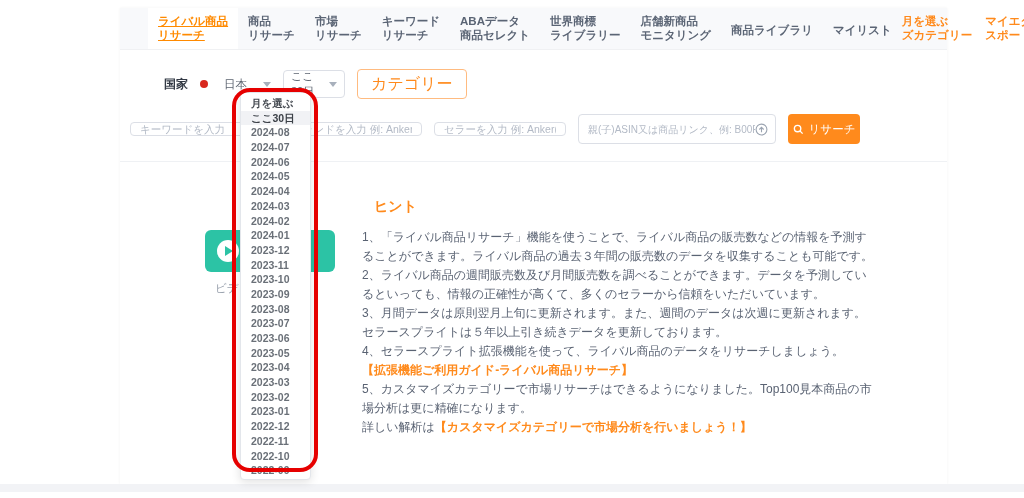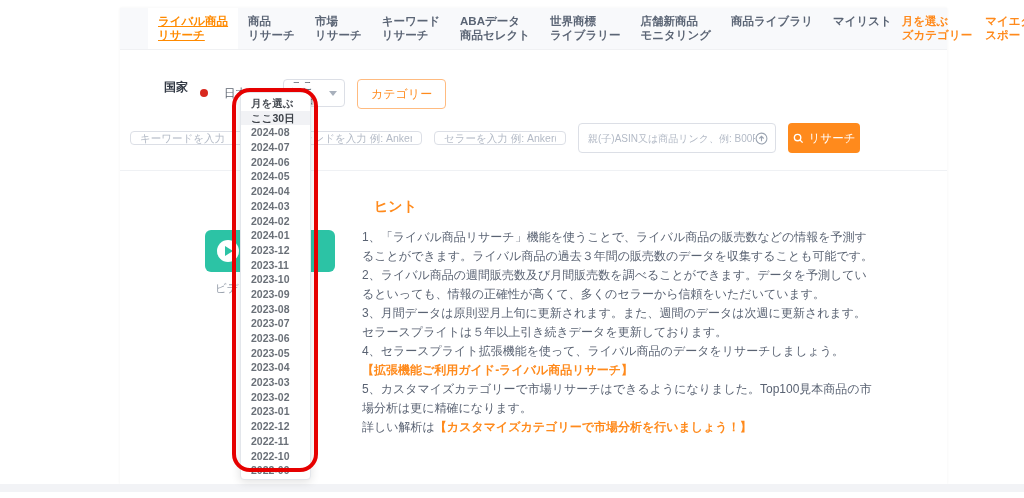--- a/index.html
+++ b/index.html
@@ -9,38 +9,38 @@
   .bottom-strip { position:absolute; left:0; top:484px; width:1024px; height:8px; background:#f2f3f6; }
 
   .card { position:absolute; left:120px; top:8px; width:827px; height:476px; background:#fff;
           box-shadow:0 0 3px rgba(0,0,0,.05); }
 
   
   .nav { height:42px; background:#f8f9fb; border-bottom:1px solid #f0f1f3; display:flex; align-items:stretch; padding-left:28px; }
   .nav-tabs { display:flex; }
   .tab { padding:6px 10px 4px; font-size:11.5px; line-height:14px; color:#5b6575; font-weight:600; cursor:pointer; white-space:nowrap; }
   .tab.active { background:#ffffff; color:#ff8a00; font-weight:700;text-decoration:underline; }
-  .tab.single { display:flex; }
+  .tab.single { display:flex; align-items:center; }
   .nav-right { margin-left:auto; display:flex; gap:13px; padding-right:40px; }
   .nav-right-item { font-size:11.5px; line-height:14px; font-weight:600; padding-top:6px; white-space:nowrap; cursor:pointer; }
   .nav-right-item.orange { color:#ff8a1c; }
 
   
-  .filter-row { margin:29px 0 0 44px; display:flex; height:28px; }
+  .filter-row { margin:20px 0 0 44px; display:flex; align-items:center; height:28px; }
   .country-label { font-size:12px; font-weight:700; color:#333a45; }
   .country-select { display:flex; align-items:center; margin-left:12px; cursor:pointer;gap:11px; }
   .flag-dot { width:8px; height:8px; border-radius:50%; background:#d8281e; margin-right:5px; }
   .country-value { font-size:11.5px; color:#5e6672; }
   .caret { width:0; height:0; border-left:4px solid transparent; border-right:4px solid transparent;
            border-top:5px solid #a8b0bc; margin-left:5px; }
   .period-select { margin-left:12px; width:62px; height:28px; border:1px solid #dcdfe6; border-radius:4px;
                    display:flex; align-items:center; justify-content:space-between; padding:0 7px;
                    font-size:11px; color:#5e6672; background:#fff; cursor:pointer; }
   .btn-category { margin-left:12px; height:30px; padding:0 13px; border:1px solid #ffbb80; border-radius:4px;
-                  background:#fff; color:#ff8a1c; font-size:12px; cursor:pointer; }
+                  background:#fff; color:#ff8a1c; font-size:16px; cursor:pointer; }
 
   
   .search-row { margin:16px 0 0 10px; display:flex; align-items:center; }
   .inp { height:14px; border:1px solid #dcdfe6; border-radius:4px; padding:0 9px; font-size:10.5px; color:#333;
          font-family:"Liberation Sans","DejaVu Sans",sans-serif; }
   .inp::placeholder { color:#b3bac6; opacity:1; }
   .i1 { width:140px; }
   .i2 { width:140px; margin-left:12px; }
   .i3 { width:132px; margin-left:12px; }
   .asin-group { width:198px; margin-left:12px; height:30px; border:1px solid #dcdfe6; border-radius:4px;

